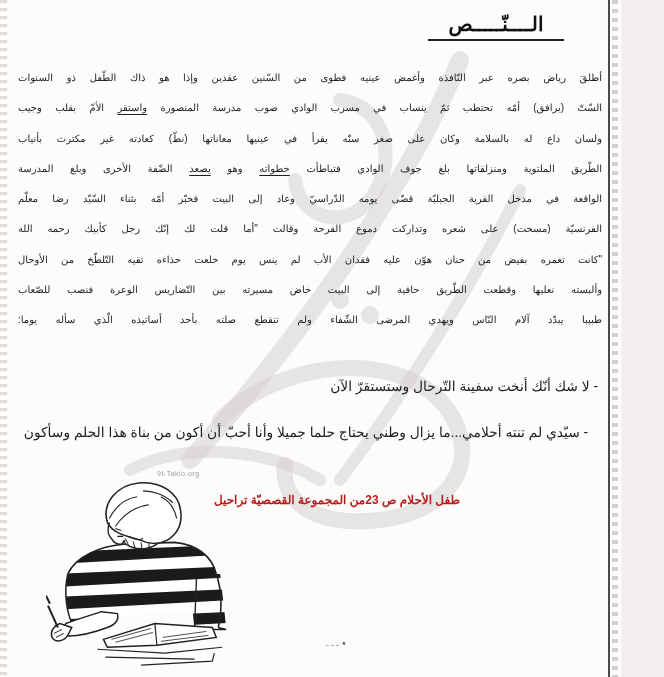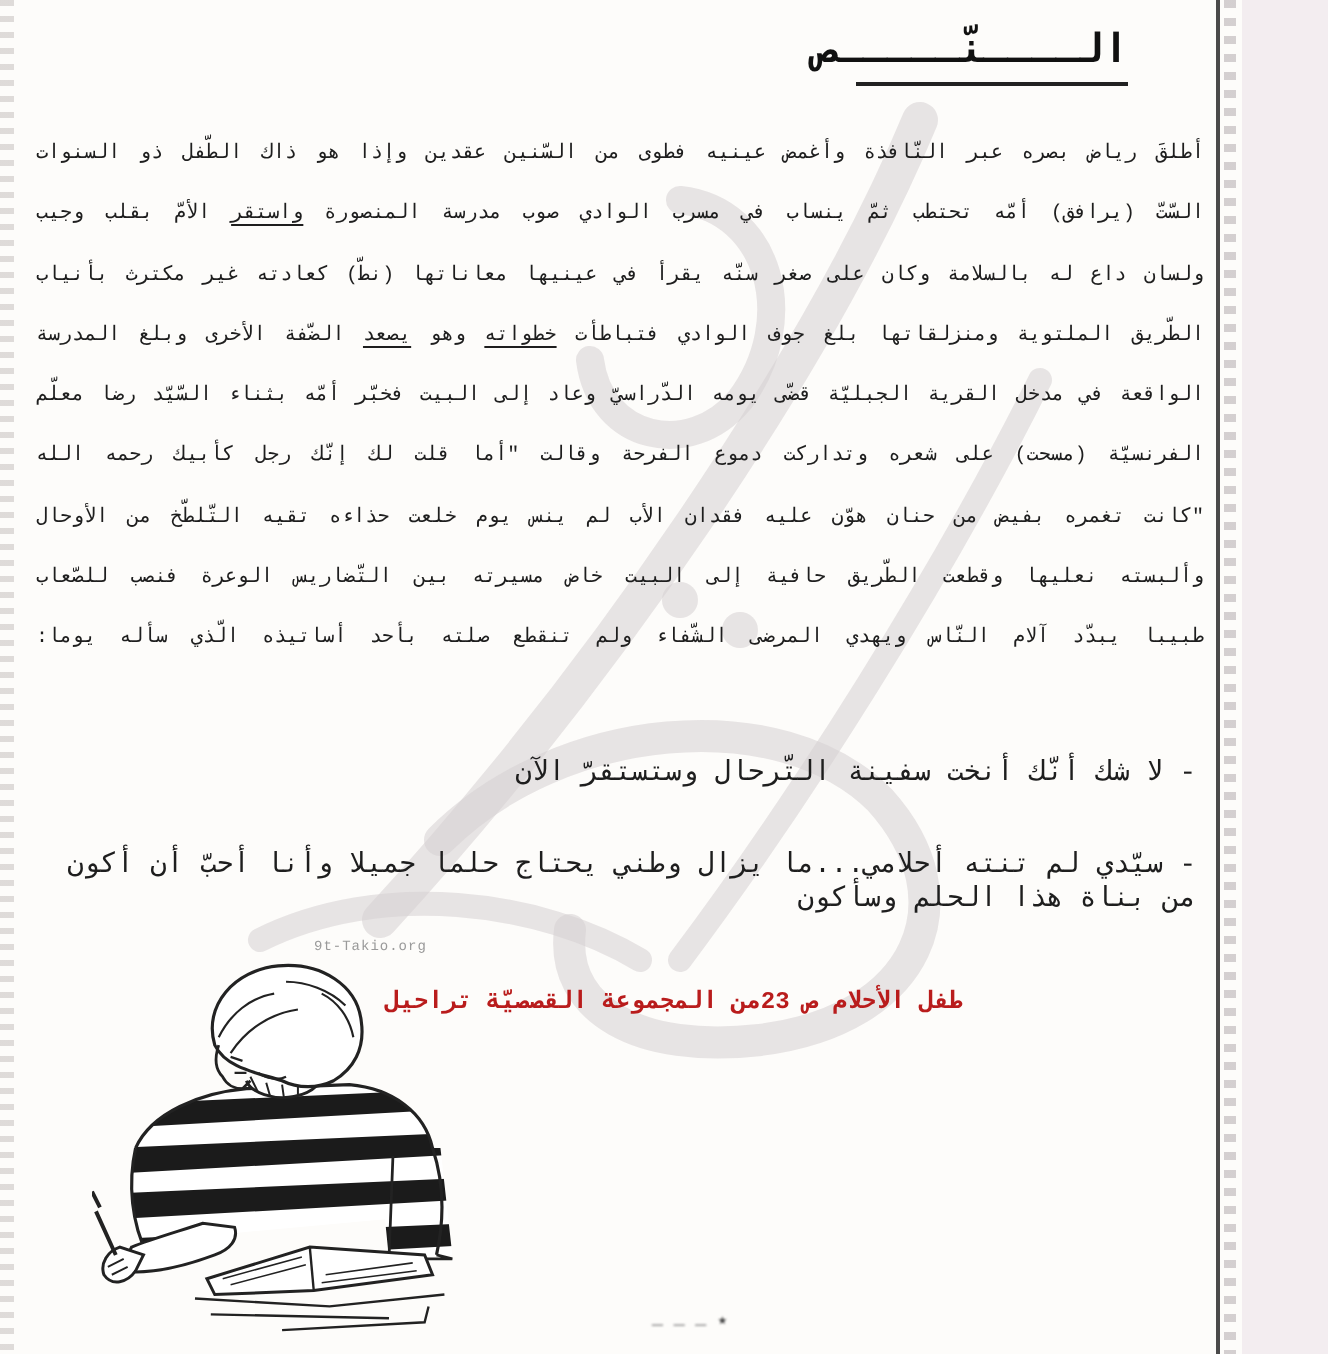--- a/index.html
+++ b/index.html
@@ -1,19 +1,19 @@
 <!DOCTYPE html>
 <html lang="ar" style="--paper: #fdfcfa; --ink: #1e1e1e; --band: #f3edf0; --rule: #4a4a4a;"><head>
 <meta charset="utf-8">
 <style>
   html,body{margin:0;padding:0;background:#ffffff;}
   .page{
     position:relative; width:664px; height:677px; overflow:hidden;
     background:var(--paper,#fdfcfa);
-    font-family:Liberation Mono, monospace;
+    font-family:Liberation Sans, sans-serif;
     color:var(--ink,#1e1e1e);
   }
   
   .edge-left{
     position:absolute; left:0; top:0; width:7px; height:100%;
     background:repeating-linear-gradient(to bottom,#d9d5d3 0 3px, transparent 3px 8px);
     opacity:.85;
   }
   .scan-band{position:absolute; top:0; left:621px; width:43px; height:100%; background:var(--band,#f3edf0);}
   .margin-rule{position:absolute; top:0; left:608px; width:2px; height:100%; background:var(--rule,#4a4a4a);}
@@ -35,28 +35,28 @@
   .tline{
     font-size:10px; line-height:30.3px; height:30.3px; overflow:hidden;
     text-align:justify; text-align-last:justify; -moz-text-align-last:justify;
     color:var(--ink,#1e1e1e); white-space:nowrap;
   }
   .tline .u{text-decoration:underline; text-underline-offset:3px;}
   .dialog-line{
     position:absolute; left:14px; width:584px; direction:rtl; text-align:right;
     font-size:13.8px; color:var(--ink,#1e1e1e);
   }
-  .dlg1{top:378px;} .dlg2{top:424px;}
+  .dlg1{top:378px;} .dlg2{top:424px;text-align:center;}
   .caption{
     position:absolute; top:493px; left:172px; width:330px;
     direction:rtl; text-align:center; font-size:12px; font-weight:bold; color:#b91c1c;
   }
   .site-mark{position:absolute; top:470px; left:157px; font-size:7px; color:#9a9a9a; letter-spacing:.5px;}
   .illus{position:absolute; top:479px; left:46px; width:198px; height:195px;}
-  .footer{position:absolute; top:656px; left:326px; font-size:9px; color:#3c3c3c; filter:blur(.4px); letter-spacing:2px;}
+  .footer{position:absolute; top:638px; left:326px; font-size:9px; color:#3c3c3c; filter:blur(.4px); letter-spacing:2px;}
   .footer .smudge{color:#9c9c9c;}
 </style>
 </head>
 <body>
 
 <div class="page">
 
   <div class="edge-left"></div>
   <div class="scan-band"></div>
   <div class="margin-rule"></div>

